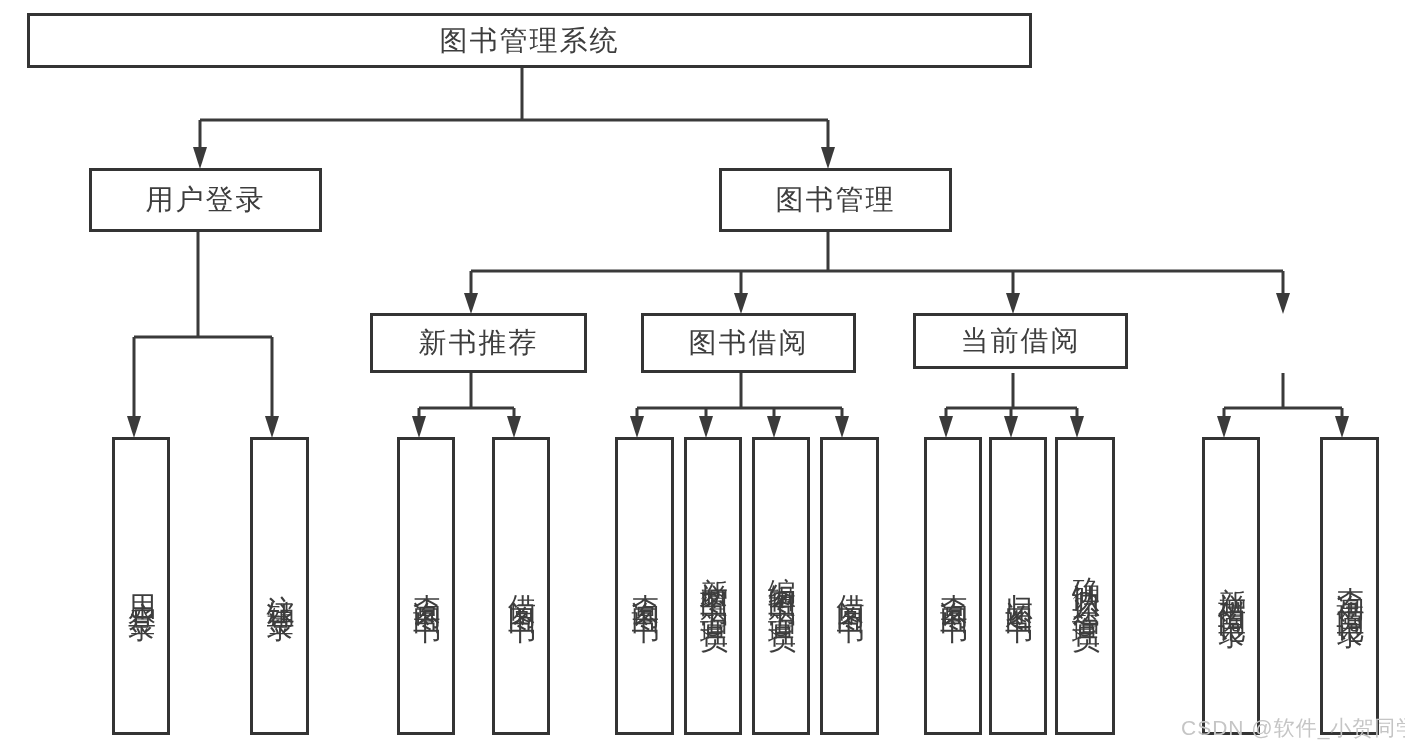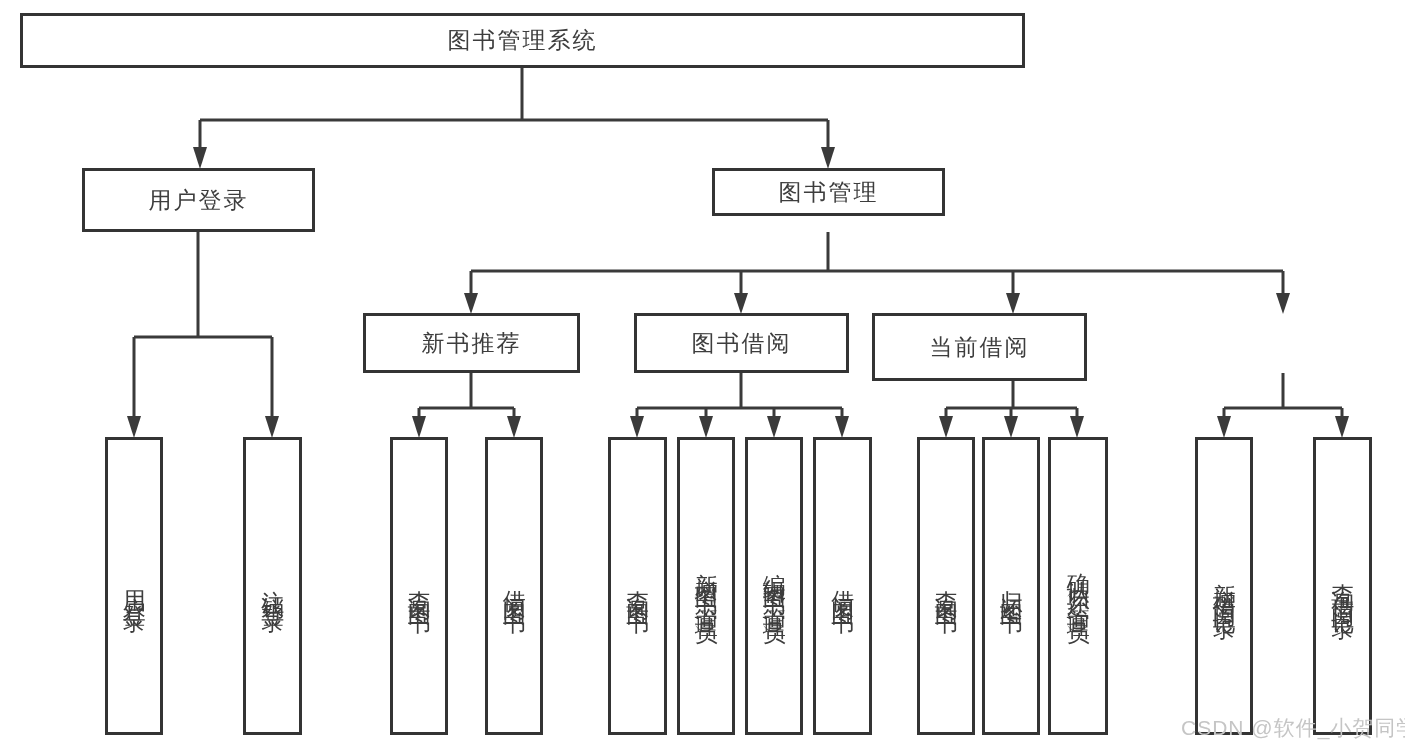--- a/index.html
+++ b/index.html
@@ -13,22 +13,23 @@
   svg.connectors { position:absolute; left:0; top:0; z-index:1; }
   svg.connectors path { stroke:#3a3a3a; stroke-width:3; fill:none; }
   svg.connectors polygon { fill:#3a3a3a; stroke:none; }
   .box {
     position:absolute;
     background:#ffffff;
     border:3px solid #343434;
     box-sizing:border-box;
     display:flex; align-items:center; justify-content:center;
     color:#3d3d3d;
-    font-size:23px;
+    font-size:28px;
     z-index:2;
+    margin-left:7px;
   }
   .box > span { display:block; letter-spacing:2px; white-space:nowrap; }
   .vbox > span {
     writing-mode:vertical-rl;
     text-orientation:mixed;
     letter-spacing:7px;
     line-height:1.1;
     white-space:nowrap;
   }
   .watermark {
@@ -96,31 +97,31 @@
     </g>
   </svg>
 
   <div class="box" style="left:20px; top:13px; width:1005px; height:55px;">
     <span>图书管理系统</span>
   </div>
 
   <div class="box" style="left:82px; top:168px; width:233px; height:64px;">
     <span>用户登录</span>
   </div>
-  <div class="box" style="left:712px; top:168px; width:233px; height:48px;">
+  <div class="box" style="left:712px; top:168px; width:233px; height:64px;">
     <span>图书管理</span>
   </div>
 
   <div class="box" style="left:363px; top:313px; width:217px; height:60px;">
     <span>新书推荐</span>
   </div>
   <div class="box" style="left:634px; top:313px; width:215px; height:60px;">
     <span>图书借阅</span>
   </div>
-  <div class="box" style="left:872px; top:313px; width:215px; height:68px;">
+  <div class="box" style="left:906px; top:313px; width:215px; height:56px;">
     <span>当前借阅</span>
   </div>
 
   <div class="box vbox" style="left:105px; top:437px; width:58px; height:298px;">
     <span>用户登录</span>
   </div>
   <div class="box vbox" style="left:243px; top:437px; width:59px; height:298px;">
     <span>注销登录</span>
   </div>
 

